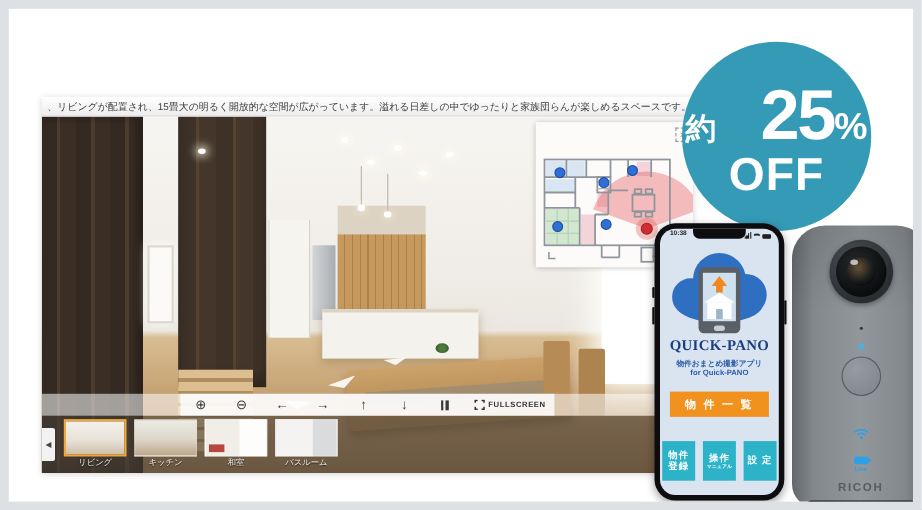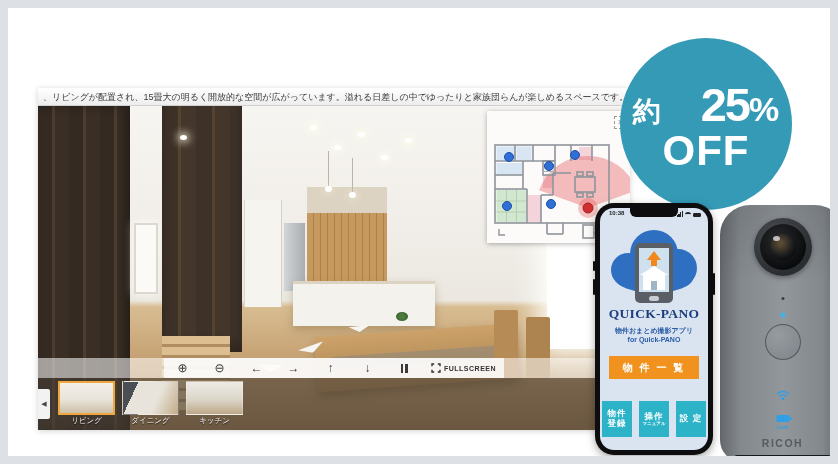--- a/index.html
+++ b/index.html
@@ -75,21 +75,21 @@
   .t4 .acc { position:absolute; left:3px; bottom:3px; width:14px; height:7px; background:#b8463c; }
   .t5 { background:linear-gradient(90deg,#f4f3f1 0 60%,#d9dbdc 60%); }
   .t6 { background:linear-gradient(90deg,#cdbfa8 0 33%,#6b4a33 33% 62%,#d4c6ae 62%); }
 
   
   .badge { position:absolute; left:612px; top:30px; width:172px; height:172px; border-radius:50%;
            background:#359AB6; z-index:5; display:flex; flex-direction:column; align-items:center; justify-content:center;
            color:#fff; font-weight:bold; padding-top:4px; }
   .badge-line1 { display:flex; align-items:baseline; line-height:1; }
   .b-prefix { font-size:28px; margin-right:2px; }
-  .b-num { font-size:47px; letter-spacing:-2px;margin-left:38px; }
+  .b-num { font-size:64px; letter-spacing:-2px;margin-left:38px; }
   .b-pct { font-size:34px; }
   .badge-line2 { font-size:42px; line-height:1; margin-top:2px; letter-spacing:1px; }
 
   
   .camera { position:absolute; left:712px; top:197px; width:125px; height:257px; z-index:6; }
   .cam-body { position:relative; width:100%; height:100%; border-radius:30px 30px 22px 22px;
     background:linear-gradient(90deg,#64686d 0%,#83888d 16%,#92979c 50%,#83888d 82%,#5d6165 100%); overflow:hidden; }
   .cam-body::before { content:""; position:absolute; inset:0; border-radius:inherit;
     background:linear-gradient(180deg,rgba(0,0,0,.10),rgba(0,0,0,0) 30%); }
   .cam-lens-outer { position:absolute; left:50%; top:13px; transform:translateX(-50%); width:58px; height:58px; border-radius:50%;
@@ -292,26 +292,32 @@
       </div>
 
       <div class="thumbstrip">
         <div class="nav-prev">◀</div>
         <div class="thumbs">
           <div class="thumb sel">
             <div class="timg t1"></div>
             <div class="tlabel">リビング</div>
           </div>
           <div class="thumb">
-            <div class="timg t2"></div>
-            <div class="tlabel">ダイニング</div>
-          </div>
-          <div class="thumb">
             <div class="timg t3"></div>
             <div class="tlabel">キッチン</div>
+          </div>
+          <div class="thumb">
+            <div class="timg t4">
+                  <div class="acc"></div>
+                </div>
+            <div class="tlabel">和室</div>
+          </div>
+          <div class="thumb">
+            <div class="timg t5"></div>
+            <div class="tlabel">バスルーム</div>
           </div>
         </div>
       </div>
     </div>
   </div>
 
   <div class="badge">
     <div class="badge-line1">
       <span class="b-prefix">約</span>
           <span class="b-num">25</span>

